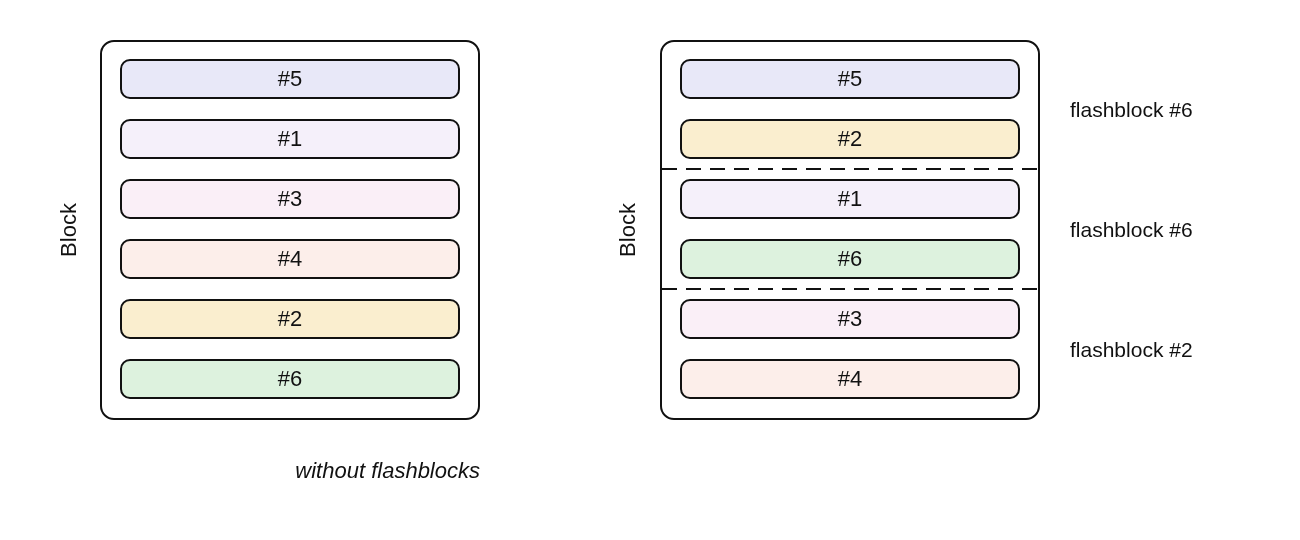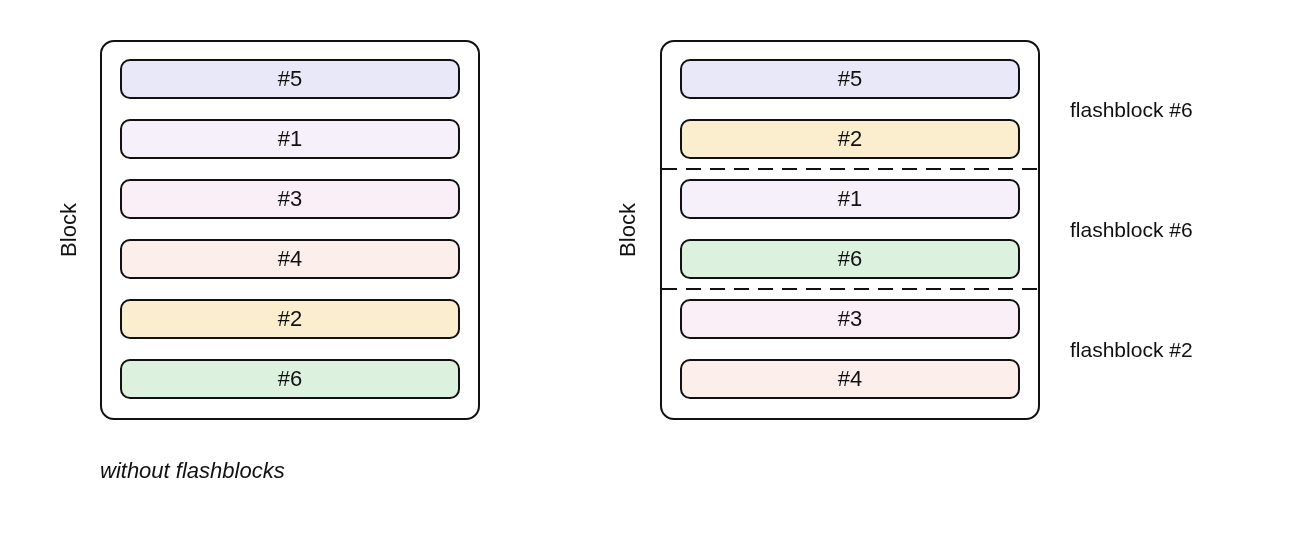--- a/index.html
+++ b/index.html
@@ -44,21 +44,21 @@
     font-size: 22px;
     transform: translate(-50%, -50%) rotate(-90deg);
     white-space: nowrap;
   }
   .axis-left  { left: 69px;  top: 230px; }
   .axis-right { left: 628px; top: 230px; }
 
   .caption {
     position: absolute; top: 458px;
     width: 380px;
-    text-align: left;
+    text-align: right;
     font-style: italic;
     font-size: 22px;
   }
   .caption-left  { left: 100px; }
   .caption-right { left: 660px; }
 
   .fb-label {
     position: absolute; left: 1070px;
     font-size: 21px;
     transform: translateY(-50%);

